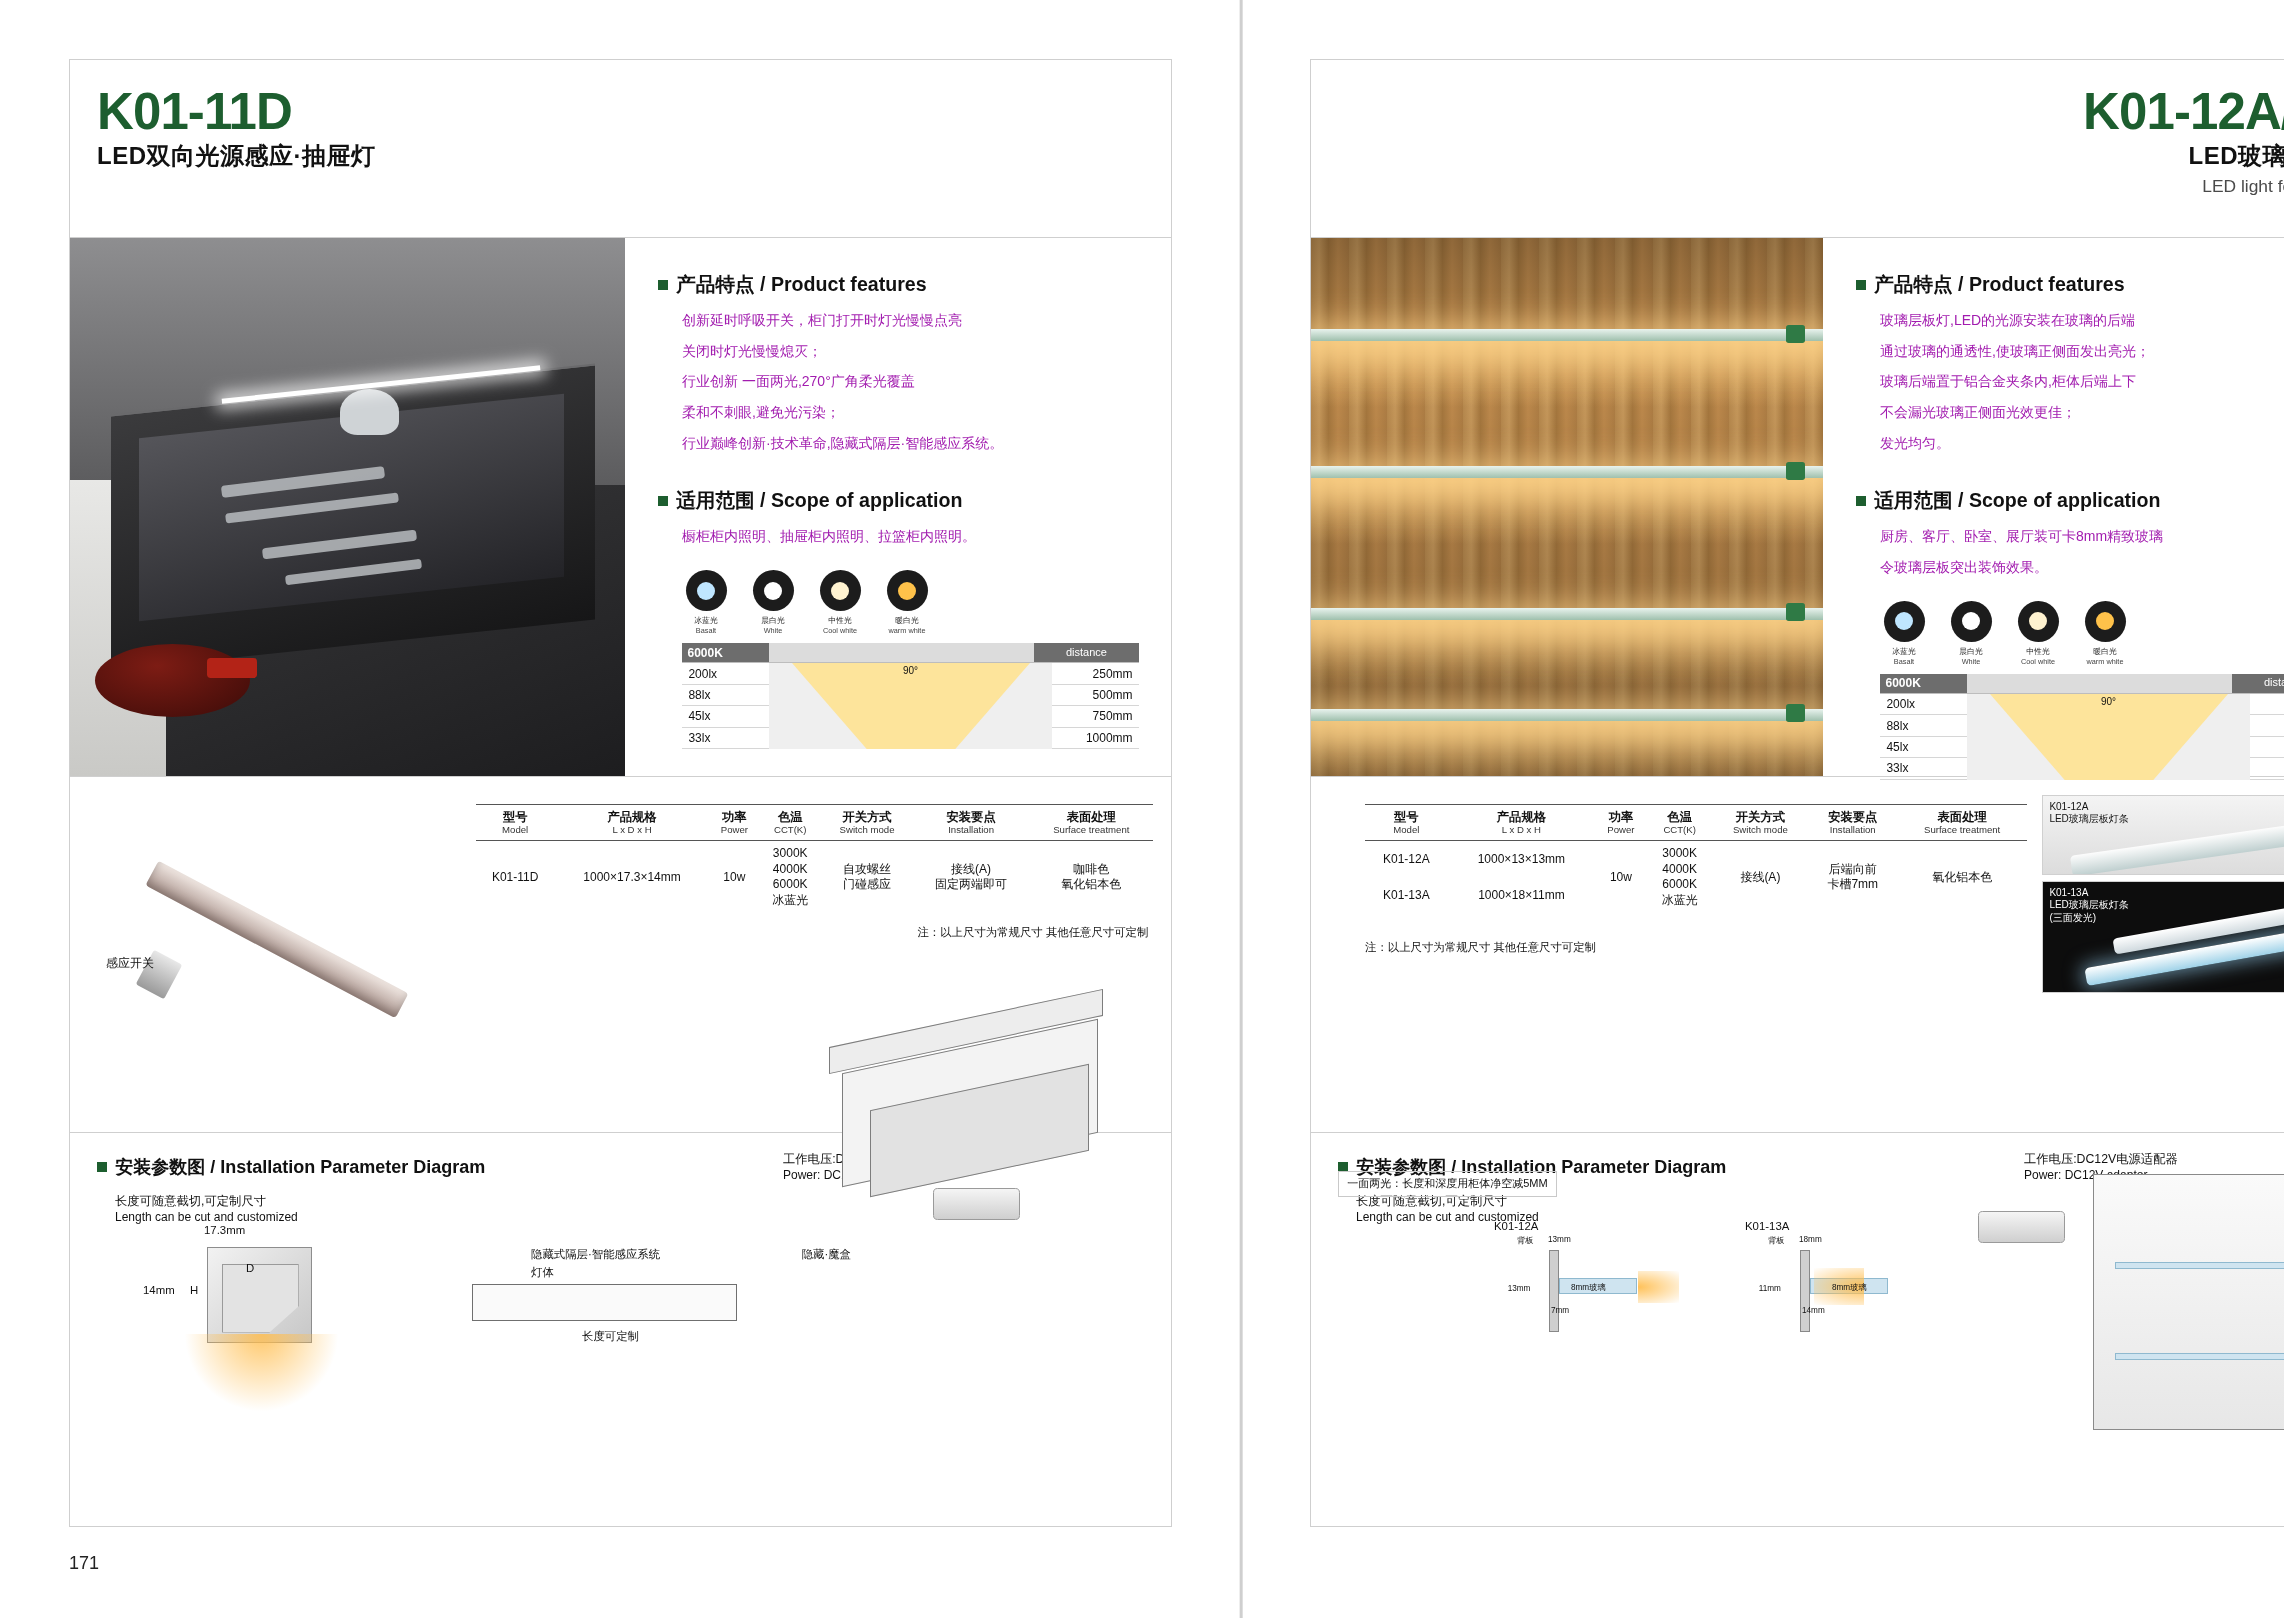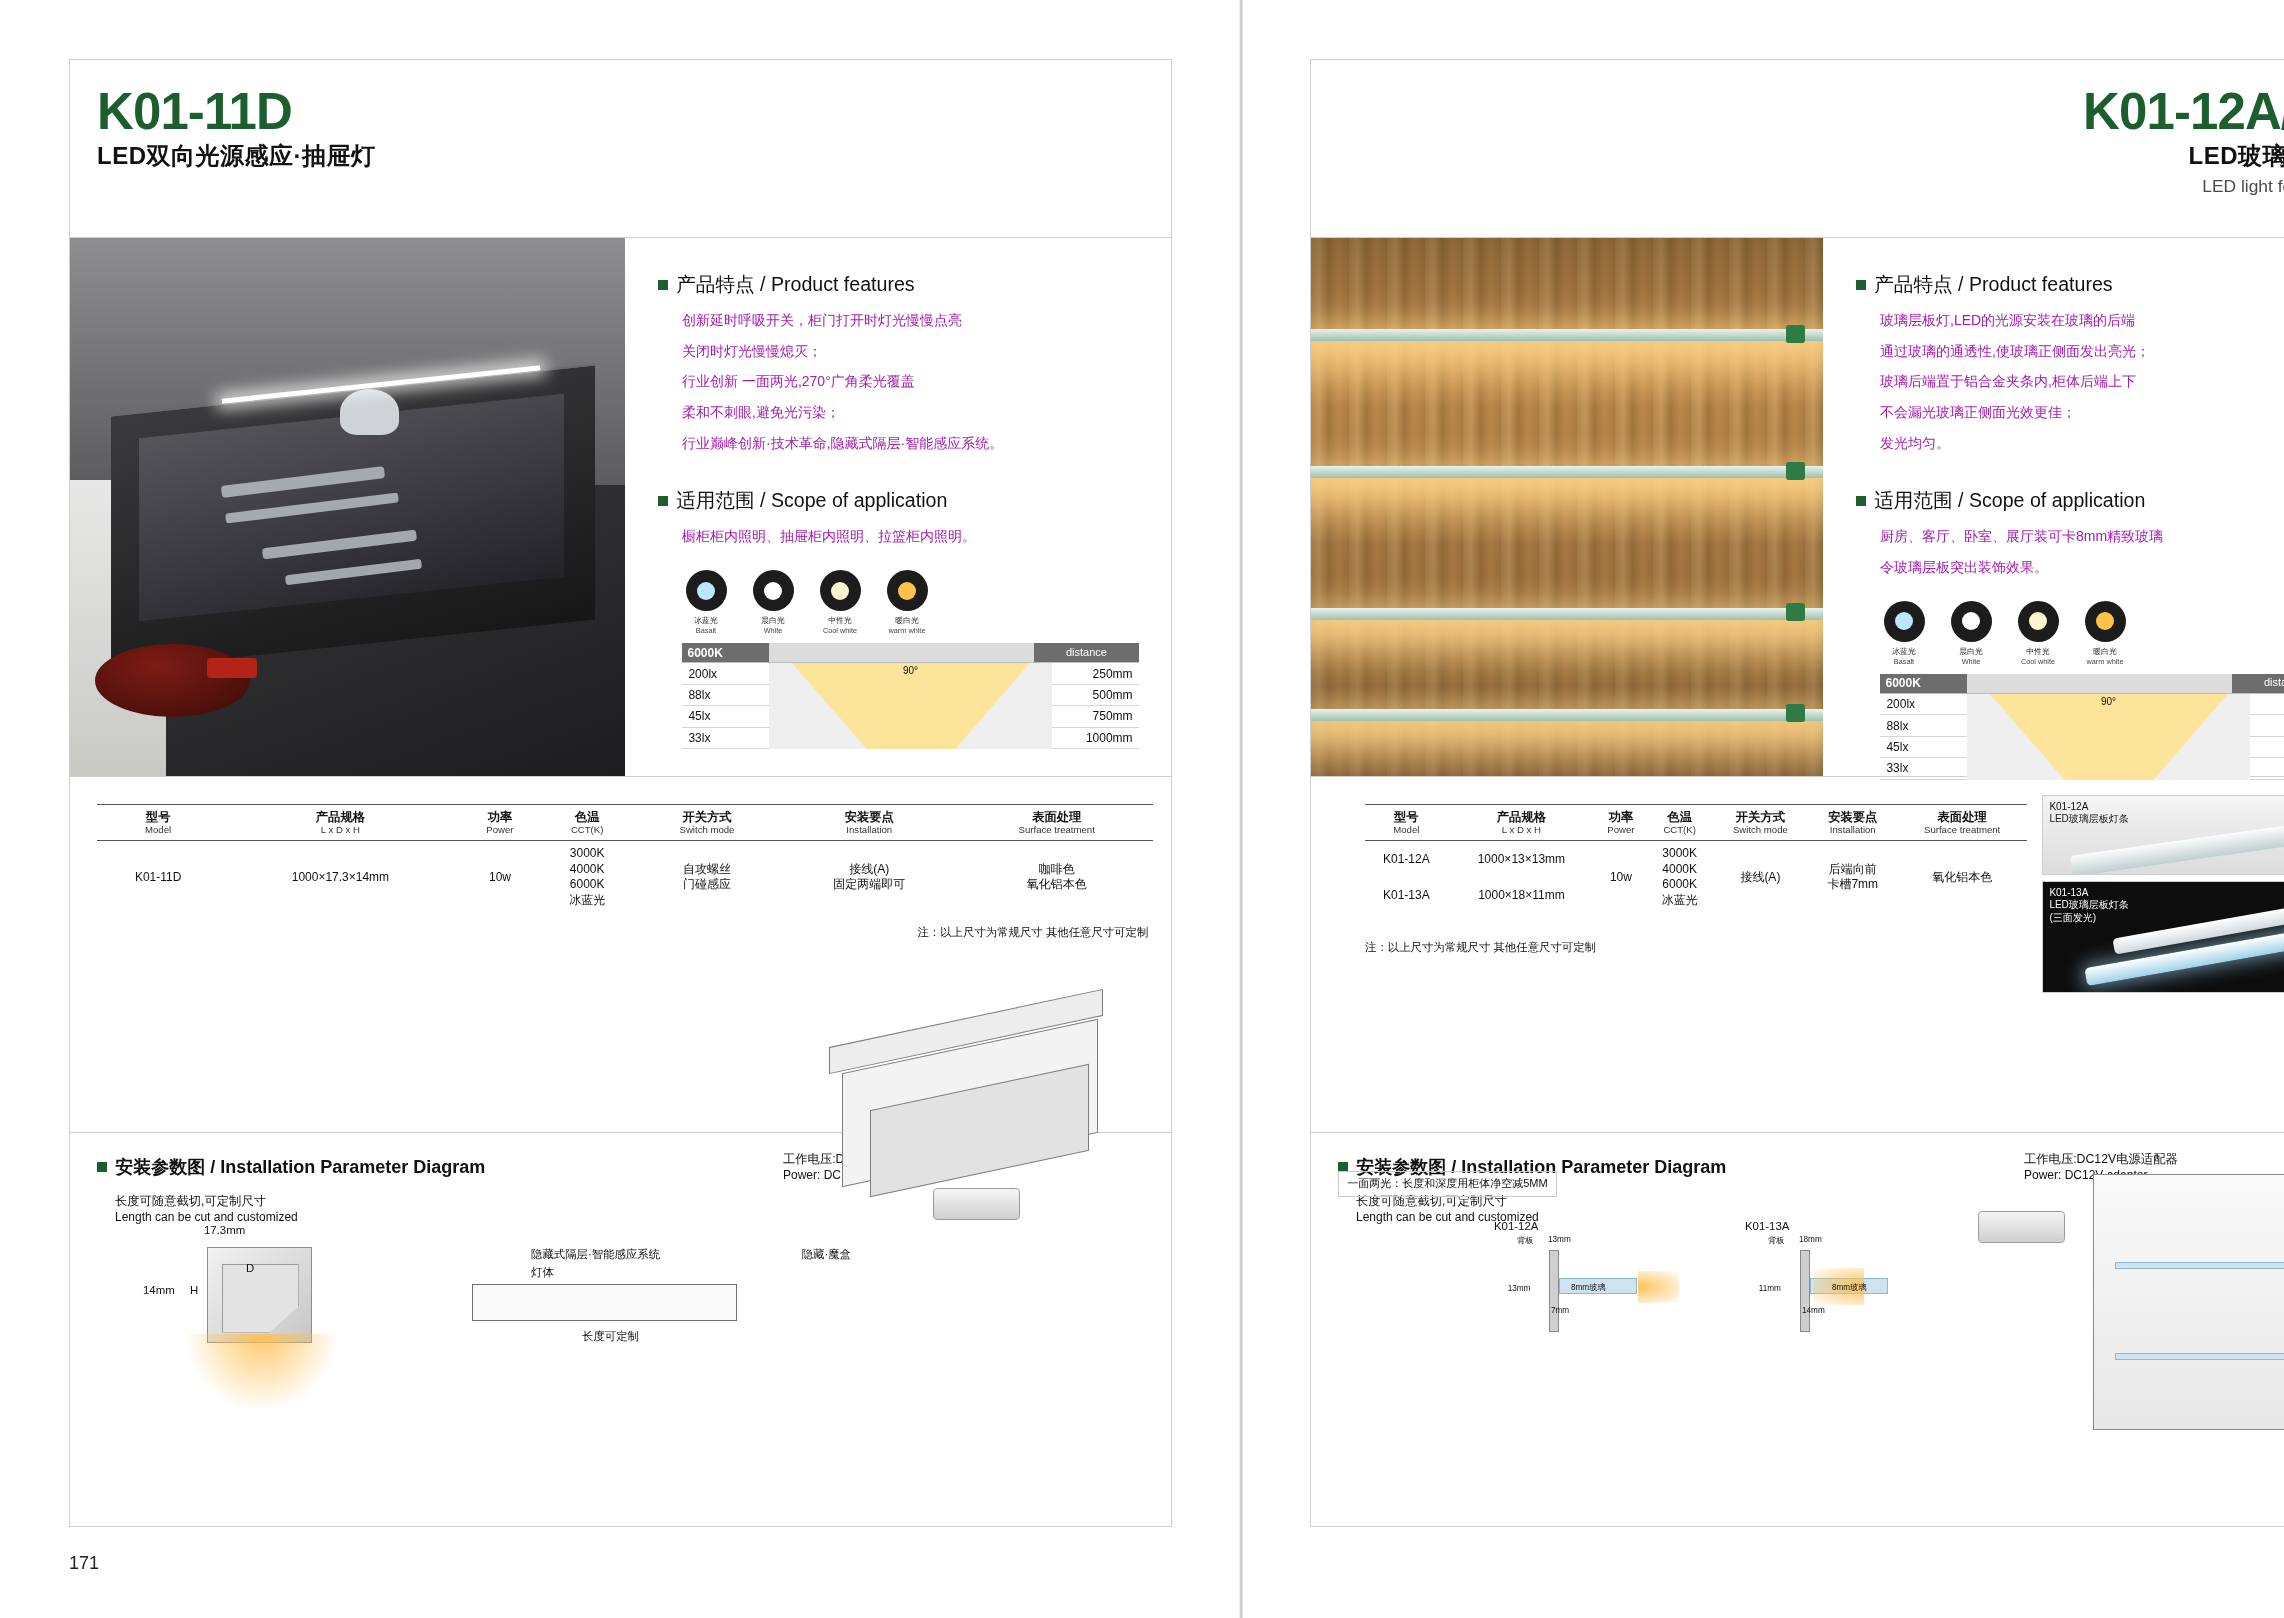--- a/index.html
+++ b/index.html
@@ -62,21 +62,21 @@
   .wood-scene::after { content:''; position:absolute; inset:0;
      background:linear-gradient(180deg, rgba(0,0,0,.25), rgba(0,0,0,0) 25%, rgba(0,0,0,.30)); }
   .shelf { position:absolute; left:0; width:100%; height:12px;
      background:linear-gradient(180deg,#e9f3ee,#9fc0ad); box-shadow:0 7.3px 32px 10px rgba(255,214,140,.75); }
   .shelf-glow { position:absolute; left:0; width:100%; height:73px;
      background:linear-gradient(180deg, rgba(255,208,130,.85), rgba(255,190,100,0)); }
   .shelf-clip { position:absolute; width:19px; height:18px; background:#2f7a45; border-radius:2.7px; }
 
   
   .hero-text { flex:1; padding:33px 32px 0 33px; position:relative;}
-  .sect-title { display:flex; align-items:center; font-size:19.6px; font-weight:normal; margin-bottom:12px;}
+  .sect-title { display:flex; align-items:center; font-size:19.6px; font-weight:bold; margin-bottom:12px;}
   .sq { width:10px; height:10px; background:#1d5e2f; margin-right:8.2px; display:inline-block;}
   .para { font-size:14px; line-height:1.55; color:#a21caf; margin-bottom:9px; }
   .para-group { margin-left:24px; }
   .block-gap { height:24px; }
 
   
   .cct-row { display:flex; gap:19px; margin:22px 0 8.2px 24px;}
   .cct { width:48px; text-align:center; }
   .cct .disc { width:41px; height:41px; border-radius:50%; background:#1c1c1c; margin:0 auto;
       display:flex; align-items:center; justify-content:center; position:relative;}
@@ -270,20 +270,25 @@
                 <div class="r">500mm</div>
                 <div class="r">750mm</div>
                 <div class="r">1000mm</div>
               </div>
             </div>
           </div>
         </div>
       </div>
 
       <div class="spec-row">
+        <div class="prod-shot">
+          <div class="bar-light"></div>
+          <div class="bar-end" style="left:46px;top:151px;transform:rotate(28deg);"></div>
+          <div class="sensor-label">感应开关</div>
+        </div>
         <div class="spec-table">
           <table class="spec">
             <thead>
               <tr>
                 <th><span>型号</span><span class="en">Model</span></th>
                 <th><span>产品规格</span><span class="en">L x D x H</span></th>
                 <th><span>功率</span><span class="en">Power</span></th>
                 <th><span>色温</span><span class="en">CCT(K)</span></th>
                 <th><span>开关方式</span><span class="en">Switch mode</span></th>
                 <th><span>安装要点</span><span class="en">Installation</span></th>

